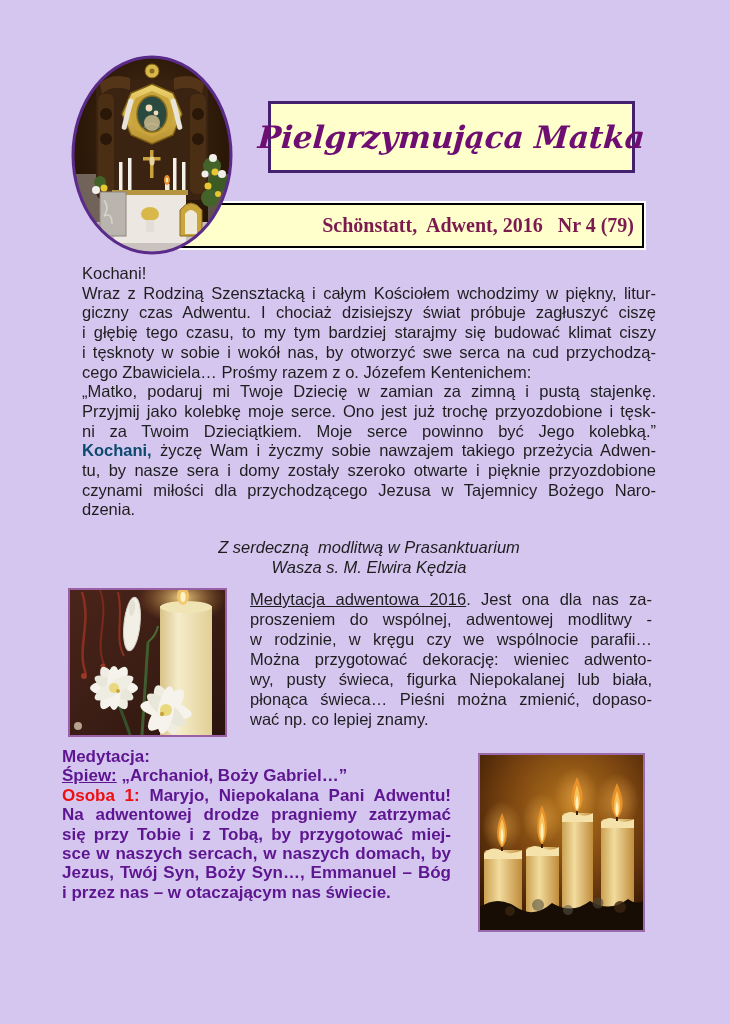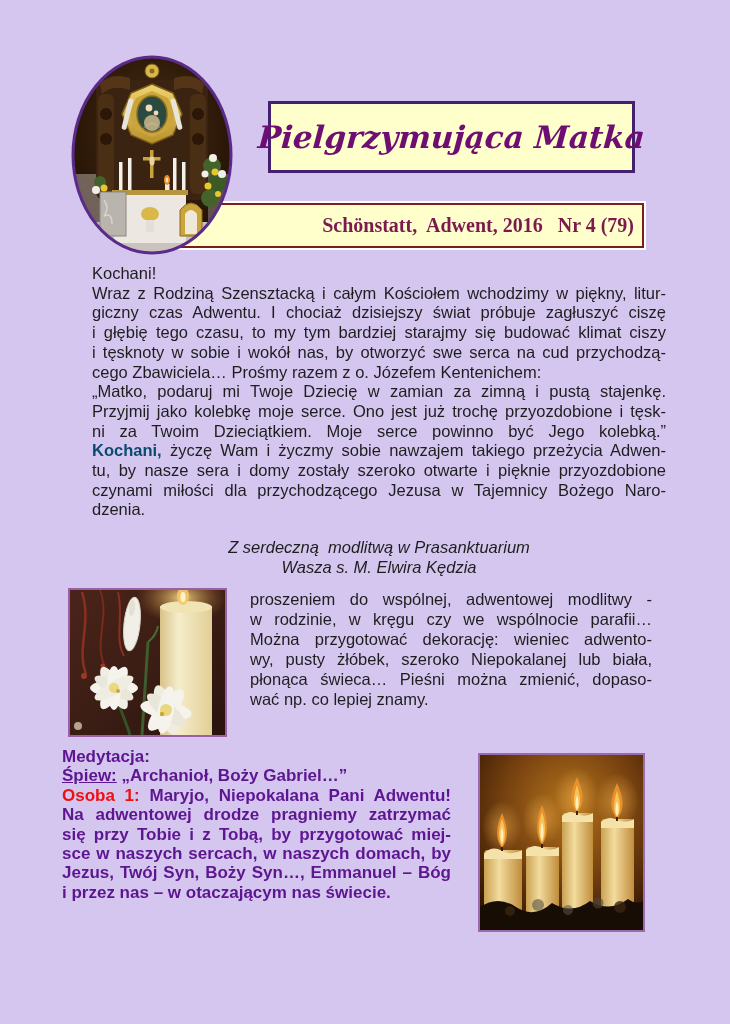--- a/index.html
+++ b/index.html
@@ -25,31 +25,31 @@
   }
   .title-text{
     font-family:"DejaVu Serif", serif;
     font-style:italic;font-weight:bold;
     font-size:31px;color:#6e0d72;
     transform:skewX(-4deg);
     letter-spacing:0px;white-space:pre;
   }
   .issue-box{
     position:absolute;left:180px;top:203px;width:464px;height:45px;
-    background:#ffffcc;border:2px solid #7f1d1d;outline:2px solid #ffffff;
+    background:#ffffcc;border:2px solid #000000;outline:2px solid #ffffff;
     box-sizing:border-box;display:flex;align-items:center;justify-content:flex-end;
     padding-right:8px;z-index:1;
   }
   .issue-text{
     font-family:"Liberation Serif", serif;font-weight:bold;
     font-size:20px;color:#7c1a4f;white-space:pre;
   }
   
   .intro-block{
-    position:absolute;left:92px;top:264px;width:574px;
+    position:absolute;left:82px;top:264px;width:574px;
     font-size:16.5px;line-height:19.7px;color:#1e1e1e;
   }
   .signature{
     margin-top:18px;text-align:center;font-style:italic;color:#1e1e1e;
   }
   .signature .tl{white-space:pre;}
   .note-photo{
     position:absolute;left:68px;top:588px;width:159px;height:149px;
     border:2px solid #9a5fa5;box-sizing:border-box;
   }
@@ -251,24 +251,25 @@
         <ellipse rx="24" ry="8" transform="rotate(40)" fill="#e9e6da"></ellipse>
         <ellipse rx="24" ry="8" transform="rotate(100)" fill="#f5f3ec"></ellipse>
         <circle cx="0" cy="0" r="6" fill="#e9d87e"></circle>
         <circle cx="-4" cy="4" r="2.2" fill="#caa53c"></circle>
       </g>
       <circle cx="8" cy="136" r="4" fill="#e8dcc0" opacity="0.7"></circle>
     </svg>
   </div>
   <div class="note-block">
     <div>
+        <div class="tl just"><span class="run-u">Medytacja adwentowa 2016</span><span>. Jest ona dla nas za-</span></div>
         <div class="tl just"><span>proszeniem do wspólnej, adwentowej modlitwy -</span></div>
         <div class="tl just"><span>w rodzinie, w kręgu czy we wspólnocie parafii…</span></div>
         <div class="tl just"><span>Można przygotować dekorację: wieniec adwento-</span></div>
-        <div class="tl just"><span>wy, pusty żłóbek, szeroko Niepokalanej lub biała,</span></div>
+        <div class="tl just"><span>wy, pusty świeca, figurka Niepokalanej lub biała,</span></div>
         <div class="tl just"><span>płonąca świeca… Pieśni można zmienić, dopaso-</span></div>
         <div class="tl"><span>wać np. co lepiej znamy.</span></div>
       </div>
   </div>
 
   <div class="script-block">
     <div>
         <div class="tl"><span>Medytacja:</span></div>
         <div class="tl"><span class="run-u">Śpiew:</span><span> „Archanioł, Boży Gabriel…”</span></div>
         <div class="tl just"><span class="run-r">Osoba 1:</span><span> Maryjo, Niepokalana Pani Adwentu!</span></div>

